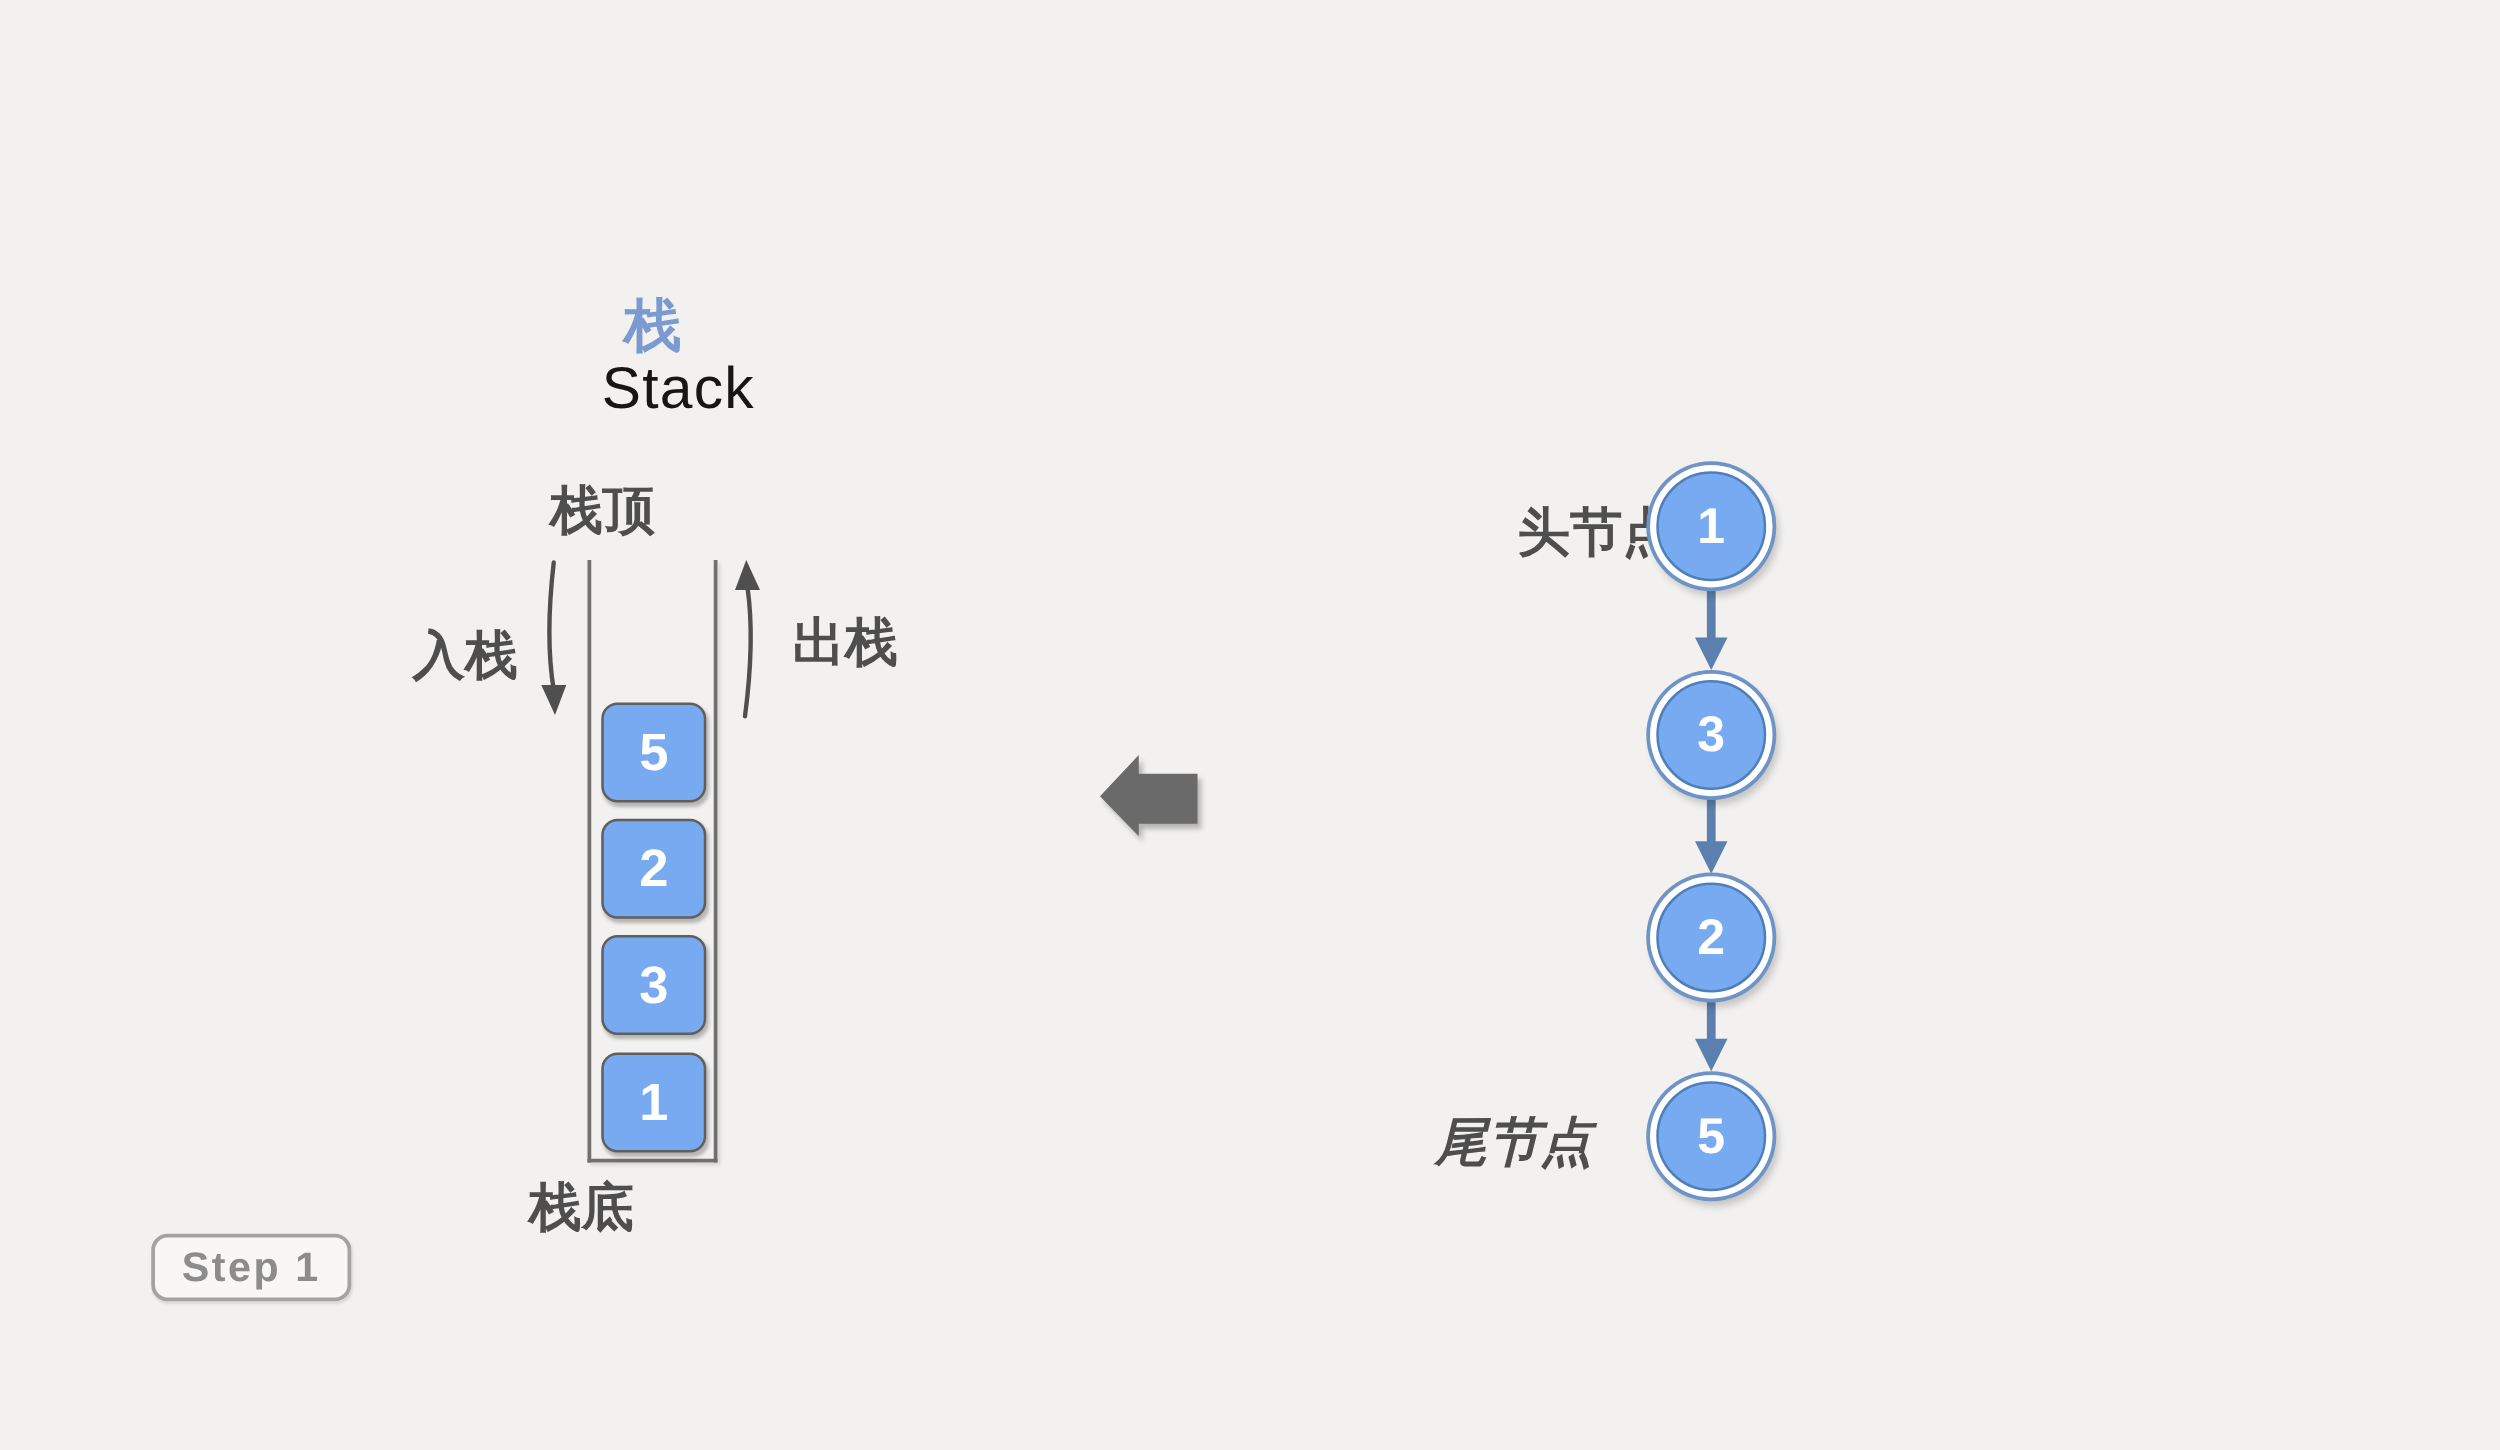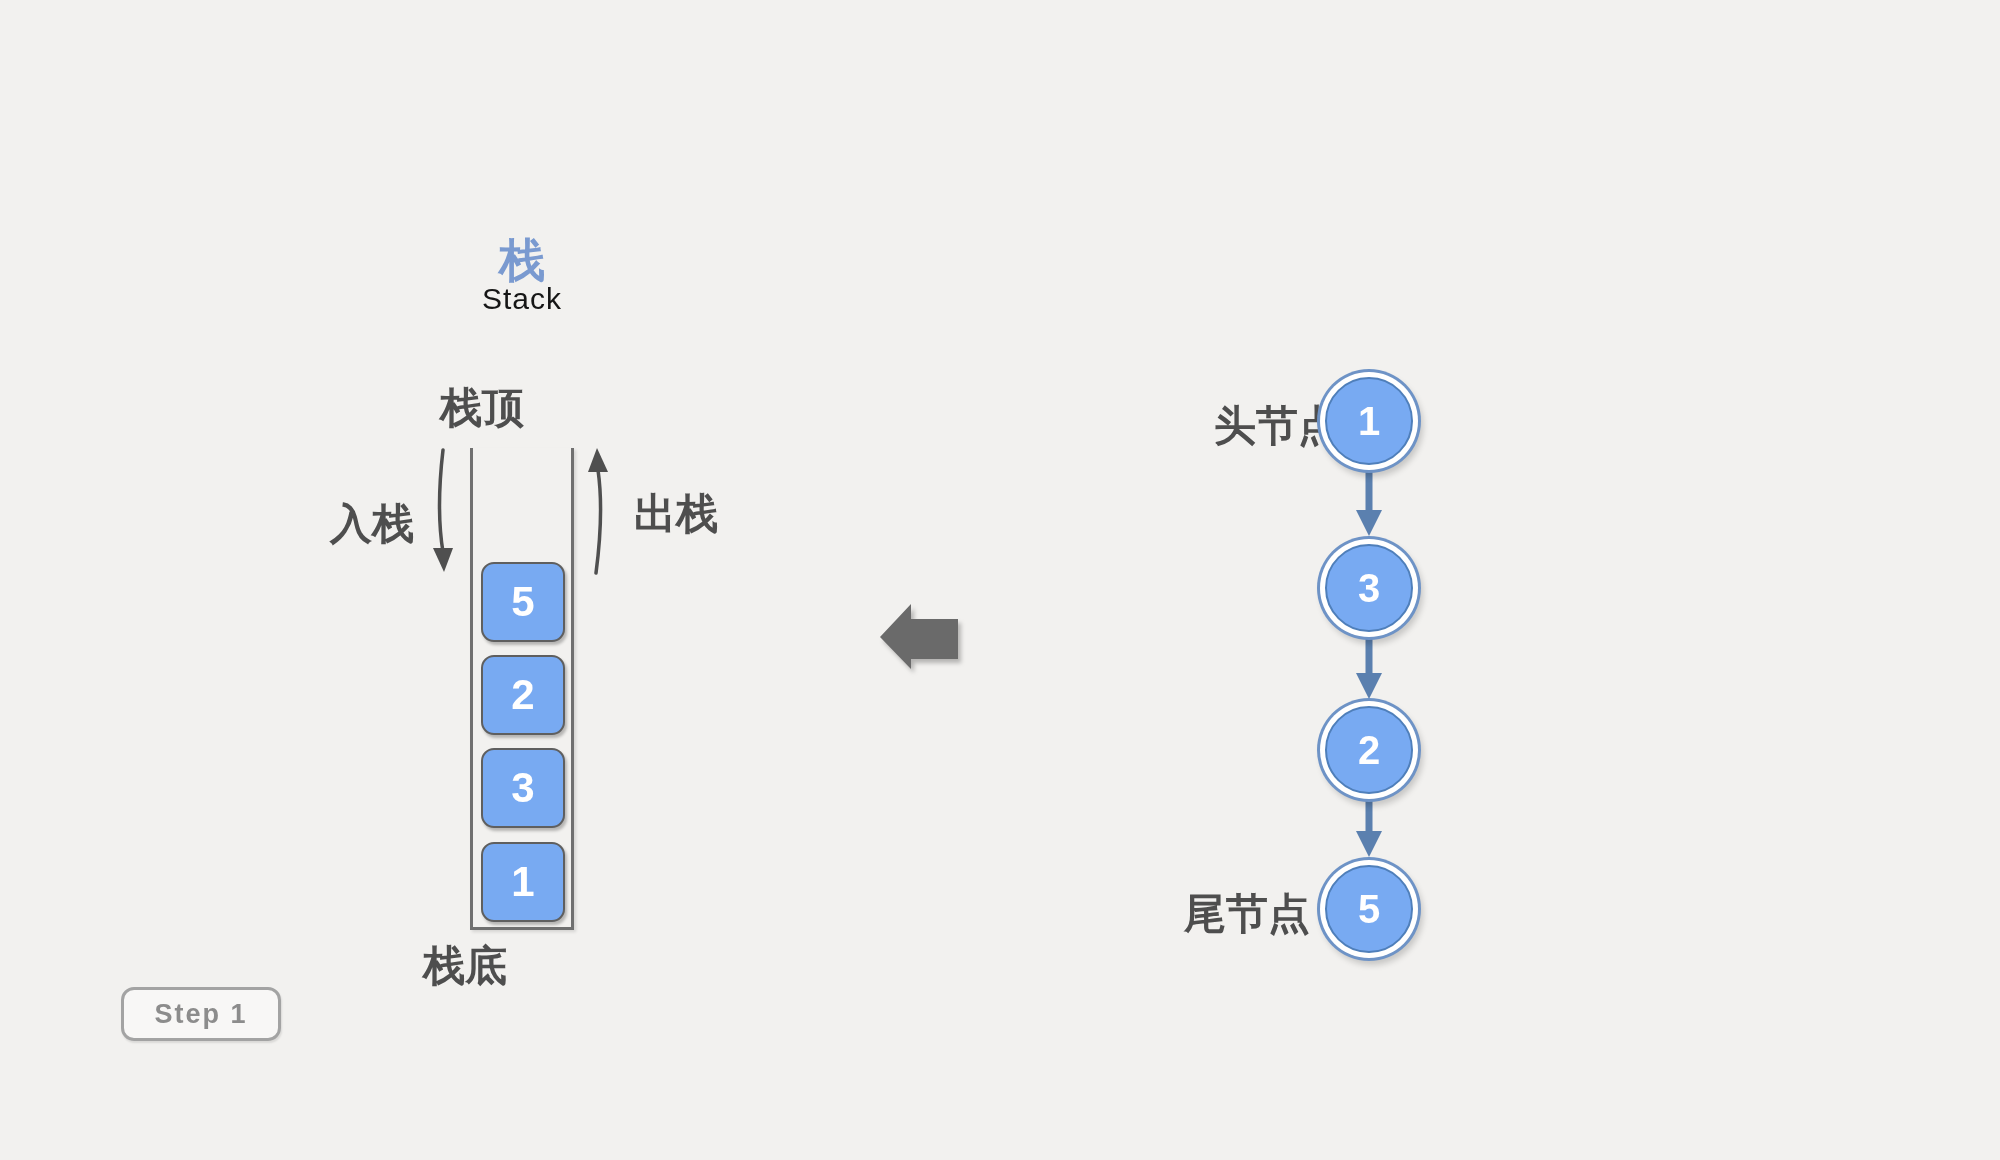--- a/index.html
+++ b/index.html
@@ -30,35 +30,35 @@
   }
 
   
   .title-zh {
     position: absolute; left: 440px; top: 230px; width: 164px;
     text-align: center; font-size: 46px; font-weight: bold;
     color: var(--title-blue);
   }
   .title-en {
     position: absolute; left: 440px; top: 282px; width: 164px;
-    text-align: center; font-size: 30px; font-weight: 500;
+    text-align: right; font-size: 47px; font-weight: 500;
     color: #161616; letter-spacing: 1px;
   }
 
   
   .lbl {
     position: absolute; font-size: 42px; font-weight: bold;
     color: var(--label-gray); text-align: left; white-space: nowrap;
   }
   .lbl-stack-top    { left: 440px; top: 380px; width: 164px; }
   .lbl-stack-bottom { left: 423px; top: 938px; width: 164px; }
   .lbl-push         { left: 330px; top: 496px; width: 92px; }
   .lbl-pop          { left: 634px; top: 486px; width: 92px; }
   .lbl-head         { left: 1214px; top: 398px; width: 134px; }
-  .lbl-tail         { left: 1184px; top: 886px; width: 134px; }
+  .lbl-tail         { left: 1148px; top: 886px; width: 134px; font-style: italic; }
 
   
   .stack-container {
     position: absolute; left: 470px; top: 448px;
     width: 104px; height: 482px;
     border-left: 3px solid var(--wall-gray);
     border-right: 3px solid var(--wall-gray);
     border-bottom: 3px solid var(--wall-gray);
     box-shadow: 2px 2px 3px rgba(0,0,0,0.12);
   }
@@ -104,21 +104,21 @@
 
   
   .step-btn {
     position: absolute; left: 121px; top: 987px;
     width: 160px; height: 54px;
     border: 3px solid var(--step-border);
     border-radius: 13px;
     background: rgba(255,255,255,0.45);
     box-shadow: 1px 2px 2px rgba(0,0,0,0.10);
     display: flex; align-items: center; justify-content: center;
-    font-size: 27px; font-weight: bold; letter-spacing: 2px;
+    font-size: 33px; font-weight: bold; letter-spacing: 2px;
     color: var(--step-gray);
     cursor: pointer;
   }
 
   
   .arrows {
     position: absolute; left: 0; top: 0;
     width: 2000px; height: 1160px;
     pointer-events: none;
   }

